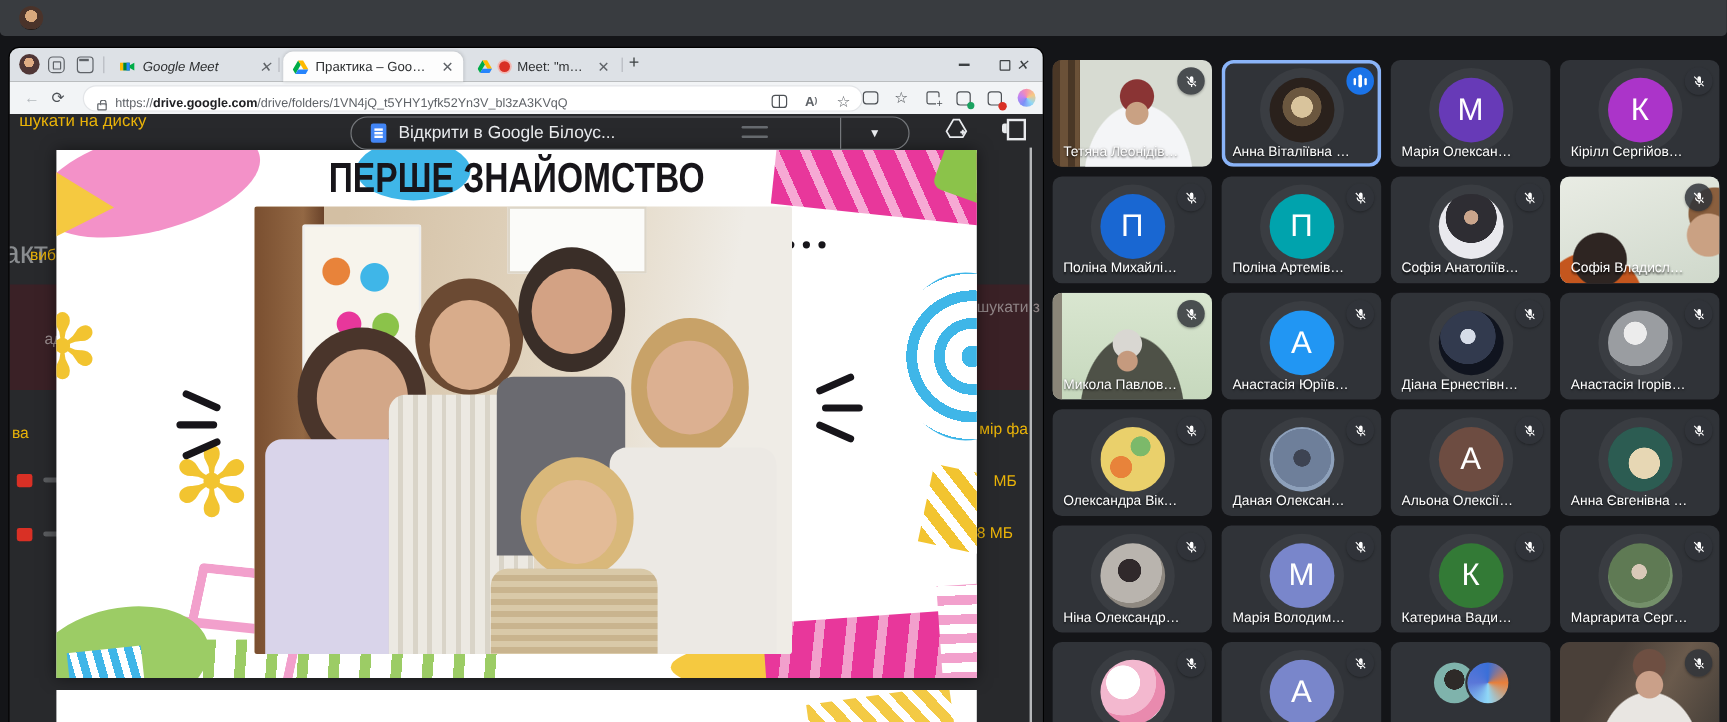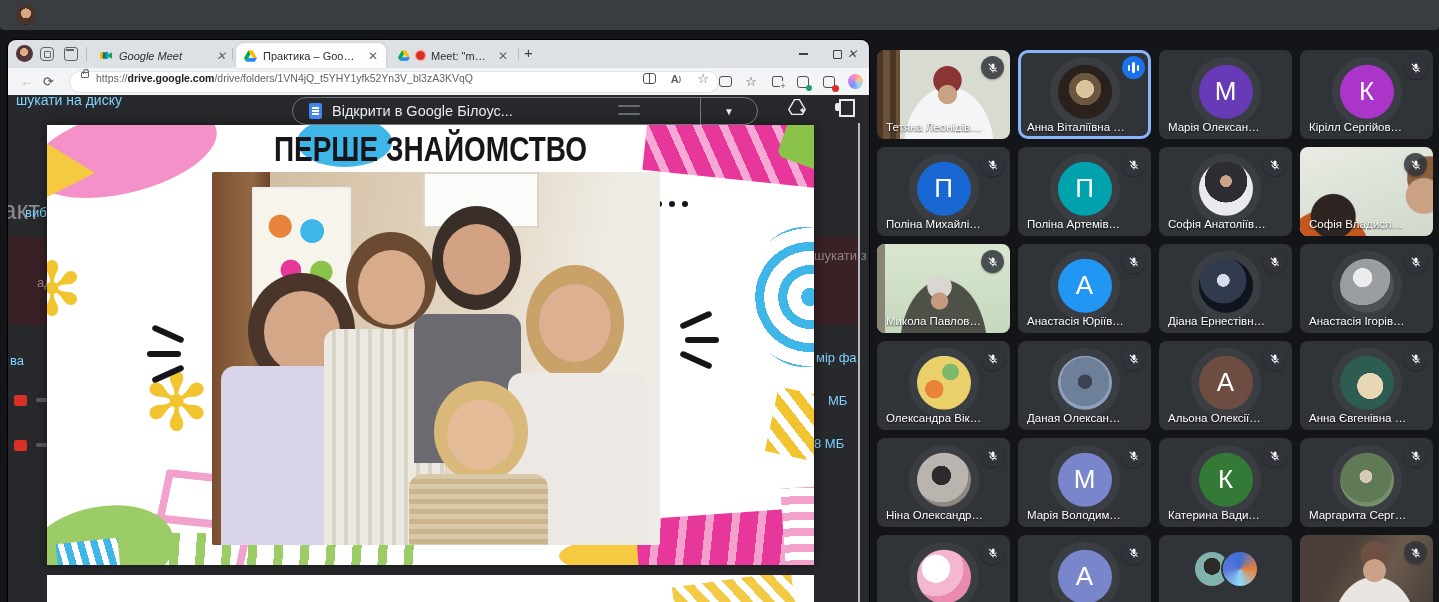--- a/index.html
+++ b/index.html
@@ -47,21 +47,21 @@
   .winctl.min { left:778px; } .winctl.max { left:814px; } .winctl.cls { left:824px; left:826px; }
   .wc-min { width:9px; height:1.6px; background:#3c4043; }
   .wc-max { width:9px; height:9px; border:1.4px solid #3c4043; border-radius:1px; }
   .wc-x   { color:#3c4043; font-size:12px; line-height:1; }
 
   .addressbar { position:absolute; left:0; top:28px; width:100%; height:27px; background:#f2f4f6;
                 display:flex; align-items:center; }
   .nav-ic { font-size:13px; margin-left:12px; }
   .back { color:#b4b8bd; } .reload { color:#4d5156; margin-left:10px; }
   .urlpill { position:absolute; left:62px; top:3.5px; width:648px; height:20px; background:#ffffff;
-             border-radius:10px; box-shadow:0 0 0 1px #e3e5e8; display:flex; align-items:flex-start; padding:0 8px; }
+             border-radius:10px; box-shadow:0 0 0 1px #e3e5e8; display:flex; align-items:flex-end; padding:0 8px; }
   .lock { width:8px; height:6px; border:1.2px solid #5f6368; border-radius:1px; position:relative; margin:0 7px 0 3px; flex:none;}
   .lock::before { content:""; position:absolute; left:1px; top:-4px; width:4px; height:4px;
                   border:1.2px solid #5f6368; border-bottom:none; border-radius:3px 3px 0 0; }
   .url { font-size:10.5px; color:#5f6368; white-space:nowrap; overflow:hidden; }
   .url b { color:#202124; }
   .pill-ics { margin-left:auto; display:flex; gap:13px; color:#5f6368; font-size:11px; align-items:center;}
   .bar-ics { position:absolute; right:6px; top:0; height:27px; display:flex; gap:12px; align-items:center; color:#4d5156; font-size:12px;}
   .gic { width:14px; height:14px; display:inline-flex; align-items:center; justify-content:center; position:relative; }
   .ic-box { border:1.3px solid #4d5156; border-radius:3px; width:13px; height:11px; }
   .ic-box.split::after{content:"";position:absolute;left:50%;top:2px;bottom:2px;width:1.2px;background:#4d5156;}
@@ -70,21 +70,21 @@
   .ic-coll::after{content:"+";position:absolute;right:-4px;bottom:-5px;font-size:9px;background:#f2f4f6;}
   .ic-ess  { width:12px; height:12px; border:1.3px solid #4d5156; border-radius:3px; }
   .ic-ess::after{content:"";position:absolute;right:-2px;bottom:-2px;width:6px;height:6px;border-radius:50%;background:#1aa260;}
   .ic-ext  { width:12px; height:12px; border:1.3px solid #4d5156; border-radius:3px; }
   .ic-ext::after{content:"";position:absolute;right:-3px;bottom:-3px;width:7px;height:7px;border-radius:50%;background:#d93025;}
   .ic-copilot { width:15px; height:15px; border-radius:50%;
      background:conic-gradient(from 210deg,#7b8ff7,#c583f2,#f78fb0,#f7c983,#8fd8f7,#7b8ff7); }
 
   
   .content { position:absolute; left:0; top:55px; width:861px; height:507px; background:#28292c; overflow:hidden; }
-  .frag { position:absolute; color:#7dd3fc; font-size:13px; white-space:nowrap; }
+  .frag { position:absolute; color:#eab308; font-size:13px; white-space:nowrap; }
   .frag.big { font-size:26px; color:#8a8d90; }
   .redband { position:absolute; height:88px; background:#3a2126; border-radius:0 6px 6px 0; }
   .redfile { position:absolute; width:13px; height:11px; border-radius:2px; background:#d93025; }
   .fragdash { position:absolute; width:26px; height:4px; border-radius:2px; background:#5a5c5f; }
 
   .pv-toolbar { position:absolute; left:0; top:0; width:100%; height:30px; z-index:5; }
   .open-btn { position:absolute; left:284px; top:2px; width:466px; height:28px; border:1px solid #74777b;
               border-radius:14px; display:flex; align-items:center; color:#e8eaed; font-size:14.5px; }
   .open-btn .main { flex:1; display:flex; align-items:center; gap:10px; padding-left:16px; height:100%; }
   .docs-ic { width:13px; height:16px; border-radius:2px; background:#4285f4; position:relative; flex:none;}

